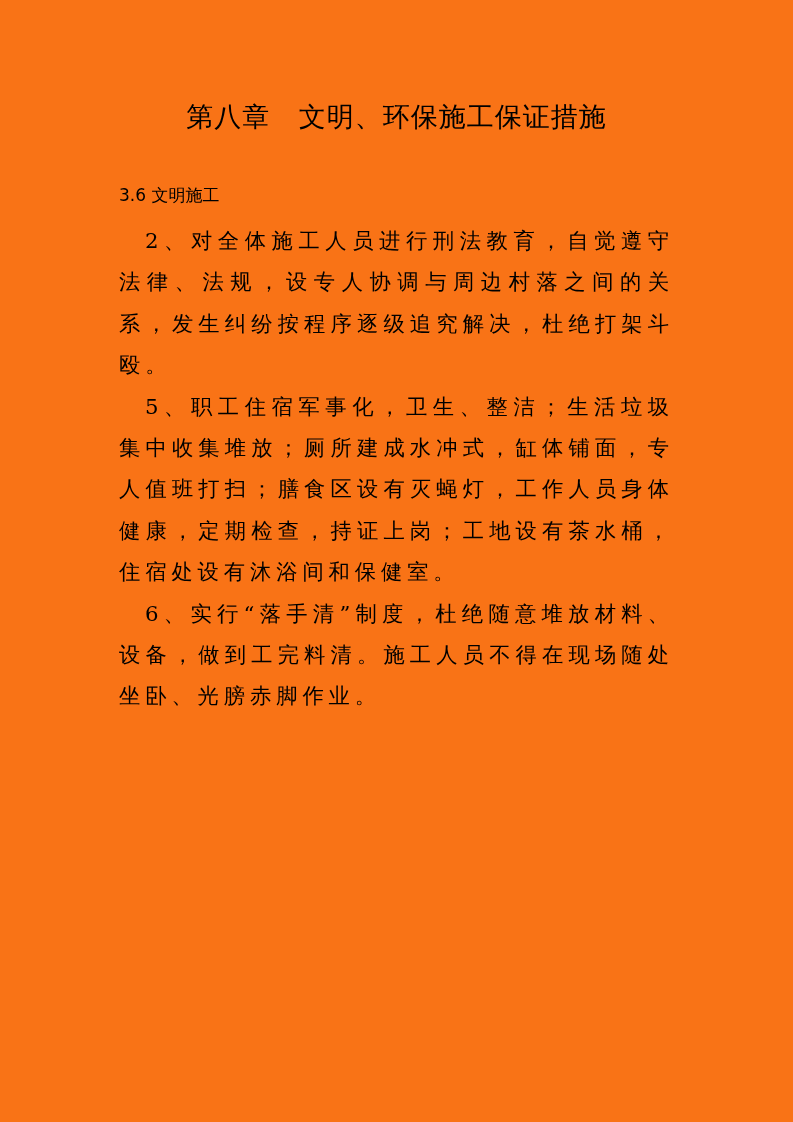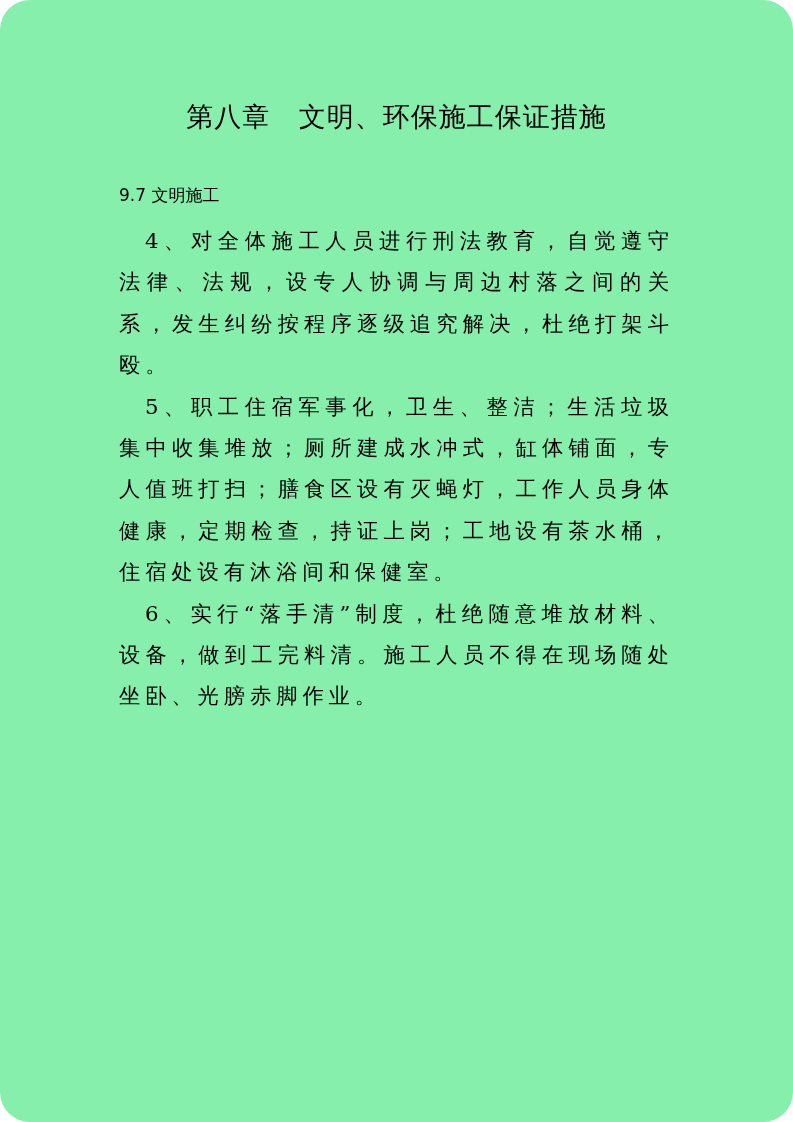--- a/index.html
+++ b/index.html
@@ -12,22 +12,21 @@
       height: 1122px;
       position: relative;
       overflow: hidden;
       color: #000000;
     }
     .page {
       position: absolute;
       left: 0; top: 0;
       width: 793px;
       height: 1122px;
-      background: #86efac;
-      border-radius: 30px;
+      background: #f97316;
     }
     .title {
       position: absolute;
       left: 0;
       top: 100px;
       width: 793px;
       text-align: center;
       font-family: "DejaVu Sans", "Liberation Sans", sans-serif;
       font-size: 27px;
       line-height: 34px;
@@ -70,27 +69,27 @@
       -webkit-text-emphasis-position: under;
     }
   </style>
 </head>
 <body>
 
 <div class="page">
 
   <h1 class="title">第八章   文明、环保施工保证措施</h1>
 
-  <h2 class="section-heading">9.7 文明施工</h2>
+  <h2 class="section-heading">3.6 文明施工</h2>
 
   <div class="body-text">
 
 
 
-    <p>4、对全体施工人员进行刑法教育，自觉遵守法律、法规，设专人协调与周边村落之间的关系，发生纠纷按程序逐级追究解决，杜绝打架斗殴。</p>
+    <p>2、对全体施工人员进行刑法教育，自觉遵守法律、法规，设专人协调与周边村落之间的关系，发生纠纷按程序逐级追究解决，杜绝打架斗殴。</p>
 
     <p>5、职工住宿军事化，卫生、整洁；生活垃圾集中收集堆放；厕所建成水冲式，缸体铺面，专人值班打扫；膳食区设有灭蝇灯，工作人员身体健康，定期检查，持证上岗；工地设有茶水桶，住宿处设有沐浴间和保健室。</p>
 
     <p>6、实行“落手清”制度，杜绝随意堆放材料、设备，做到工完料清。施工人员不得在现场随处坐卧、光膀赤脚作业。</p>
 
   </div>
 
 </div>
 
 </body></html>

